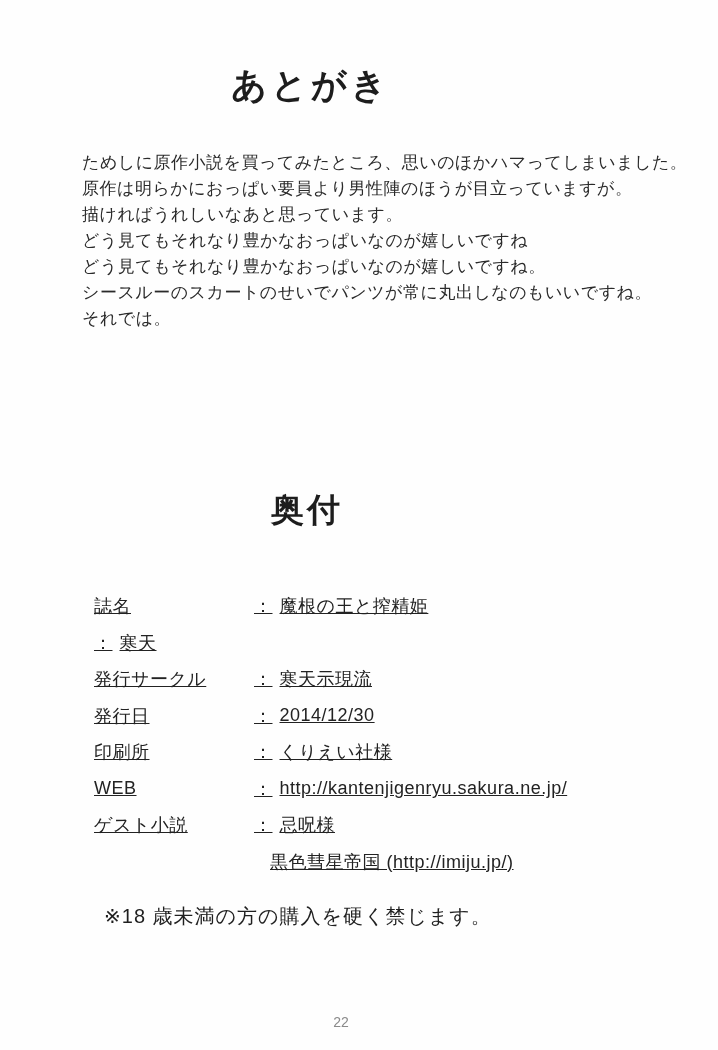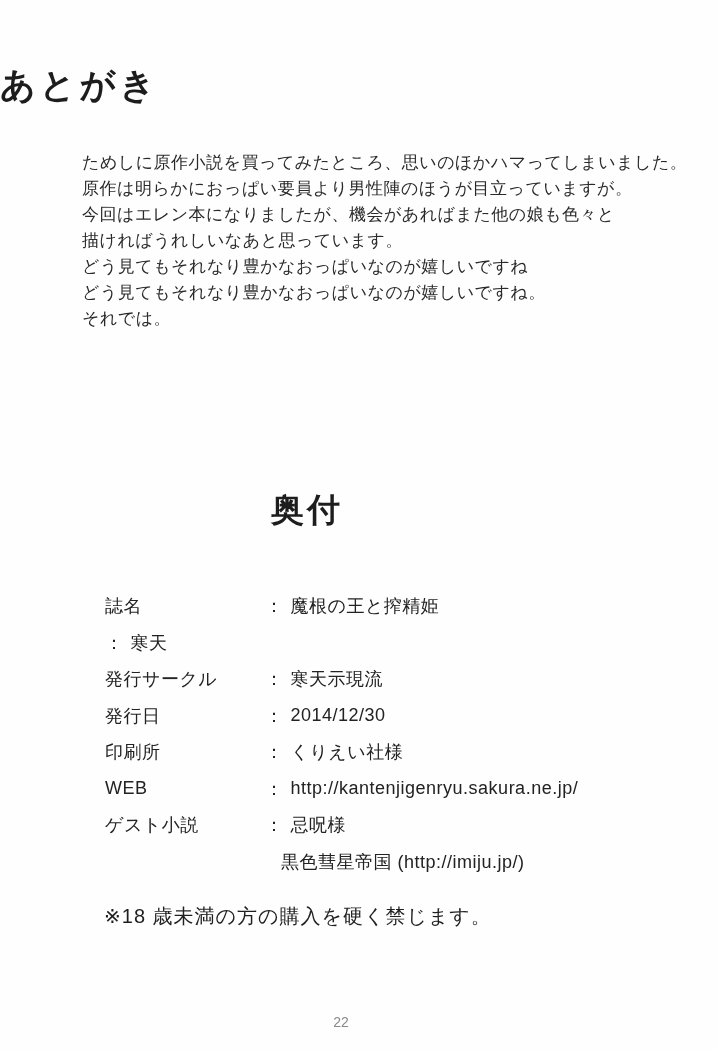--- a/index.html
+++ b/index.html
@@ -15,21 +15,21 @@
     overflow: hidden;
     font-family: "Liberation Sans", "DejaVu Sans", sans-serif;
     color: #222222;
   }
   .afterword-title {
     position: absolute;
     top: 62px;
     left: 0;
     width: 622px;
     margin: 0;
-    text-align: left;
+    text-align: center;
     font-size: 35px;
     font-weight: 600;
     letter-spacing: 4px;
     color: #1d1d1d;
   }
   .afterword-body {
     position: absolute;
     top: 150px;
     left: 82px;
     width: 560px;
@@ -49,24 +49,25 @@
     margin: 0;
     text-align: center;
     font-size: 33px;
     font-weight: 600;
     letter-spacing: 3px;
     color: #1d1d1d;
   }
   .colophon-table {
     position: absolute;
     top: 588px;
-    left: 105px;
+    left: 94px;
     font-size: 18px;
     letter-spacing: 0.5px;
     color: #222222;
+    text-decoration: underline;
   }
   .colophon-row {
     display: flex;
     align-items: center;
     height: 36.5px;
     white-space: nowrap;
   }
   .colophon-label {
     width: 160px;
     flex: 0 0 160px;
@@ -101,24 +102,24 @@
 </head>
 <body>
 
 <div class="page">
 
   <h1 class="afterword-title">あとがき</h1>
 
   <div class="afterword-body">
     <div class="afterword-line">ためしに原作小説を買ってみたところ、思いのほかハマってしまいました。</div>
     <div class="afterword-line">原作は明らかにおっぱい要員より男性陣のほうが目立っていますが。</div>
-    <div class="afterword-line">今回はエレン本になりましたが、機会があればまた他の娘も色々と</div>
     <div class="afterword-line">描ければうれしいなあと思っています。</div>
     <div class="afterword-line">どう見てもそれなり豊かなおっぱいなのが嬉しいですね</div>
     <div class="afterword-line">どう見てもそれなり豊かなおっぱいなのが嬉しいですね。</div>
+    <div class="afterword-line">シースルーのスカートのせいでパンツが常に丸出しなのもいいですね。</div>
     <div class="afterword-line">それでは。</div>
   </div>
 
   <h2 class="colophon-title">奥付</h2>
 
   <div class="colophon-table">
 
     <div class="colophon-row">
       <span class="colophon-label">誌名</span>
       <span class="colophon-colon">：</span>

